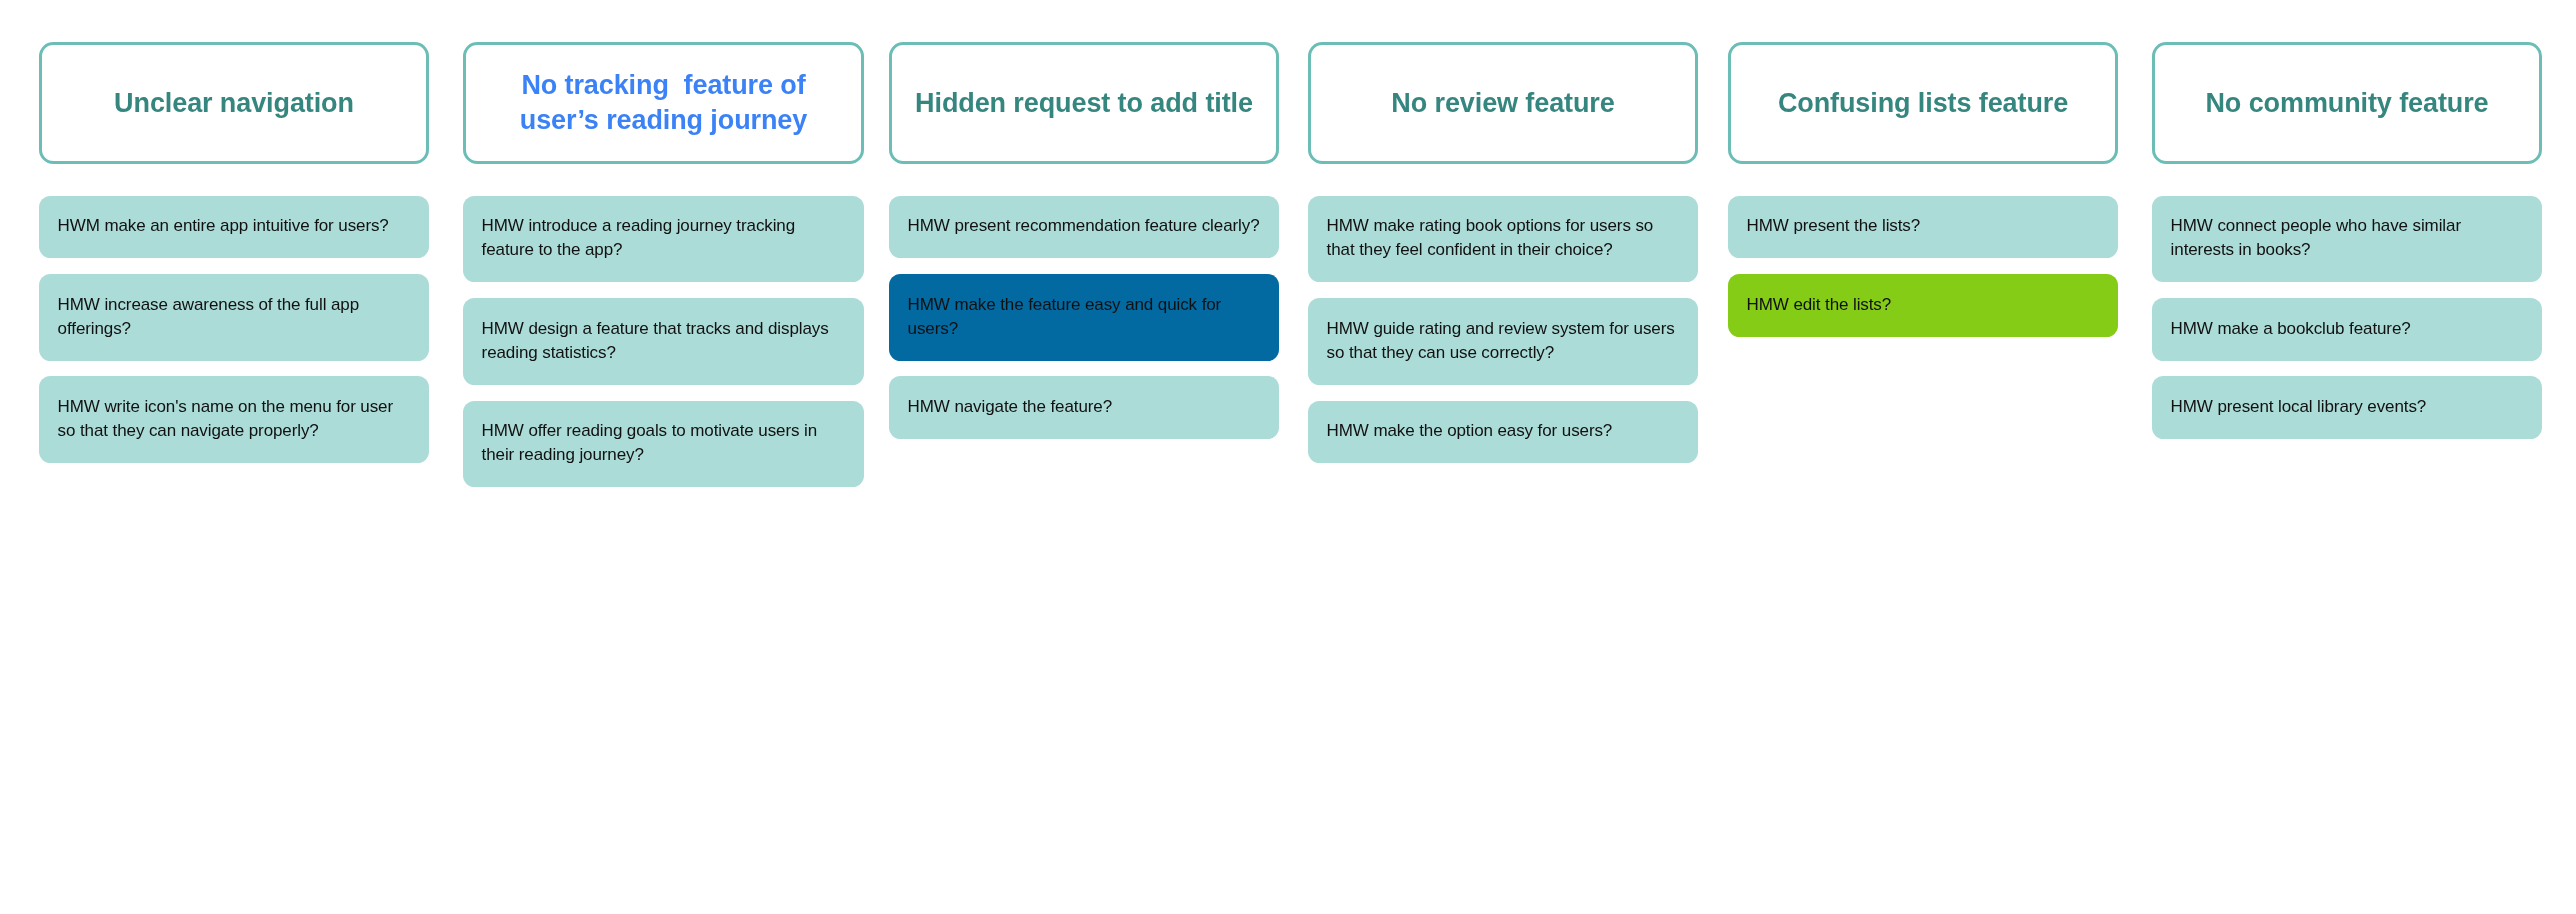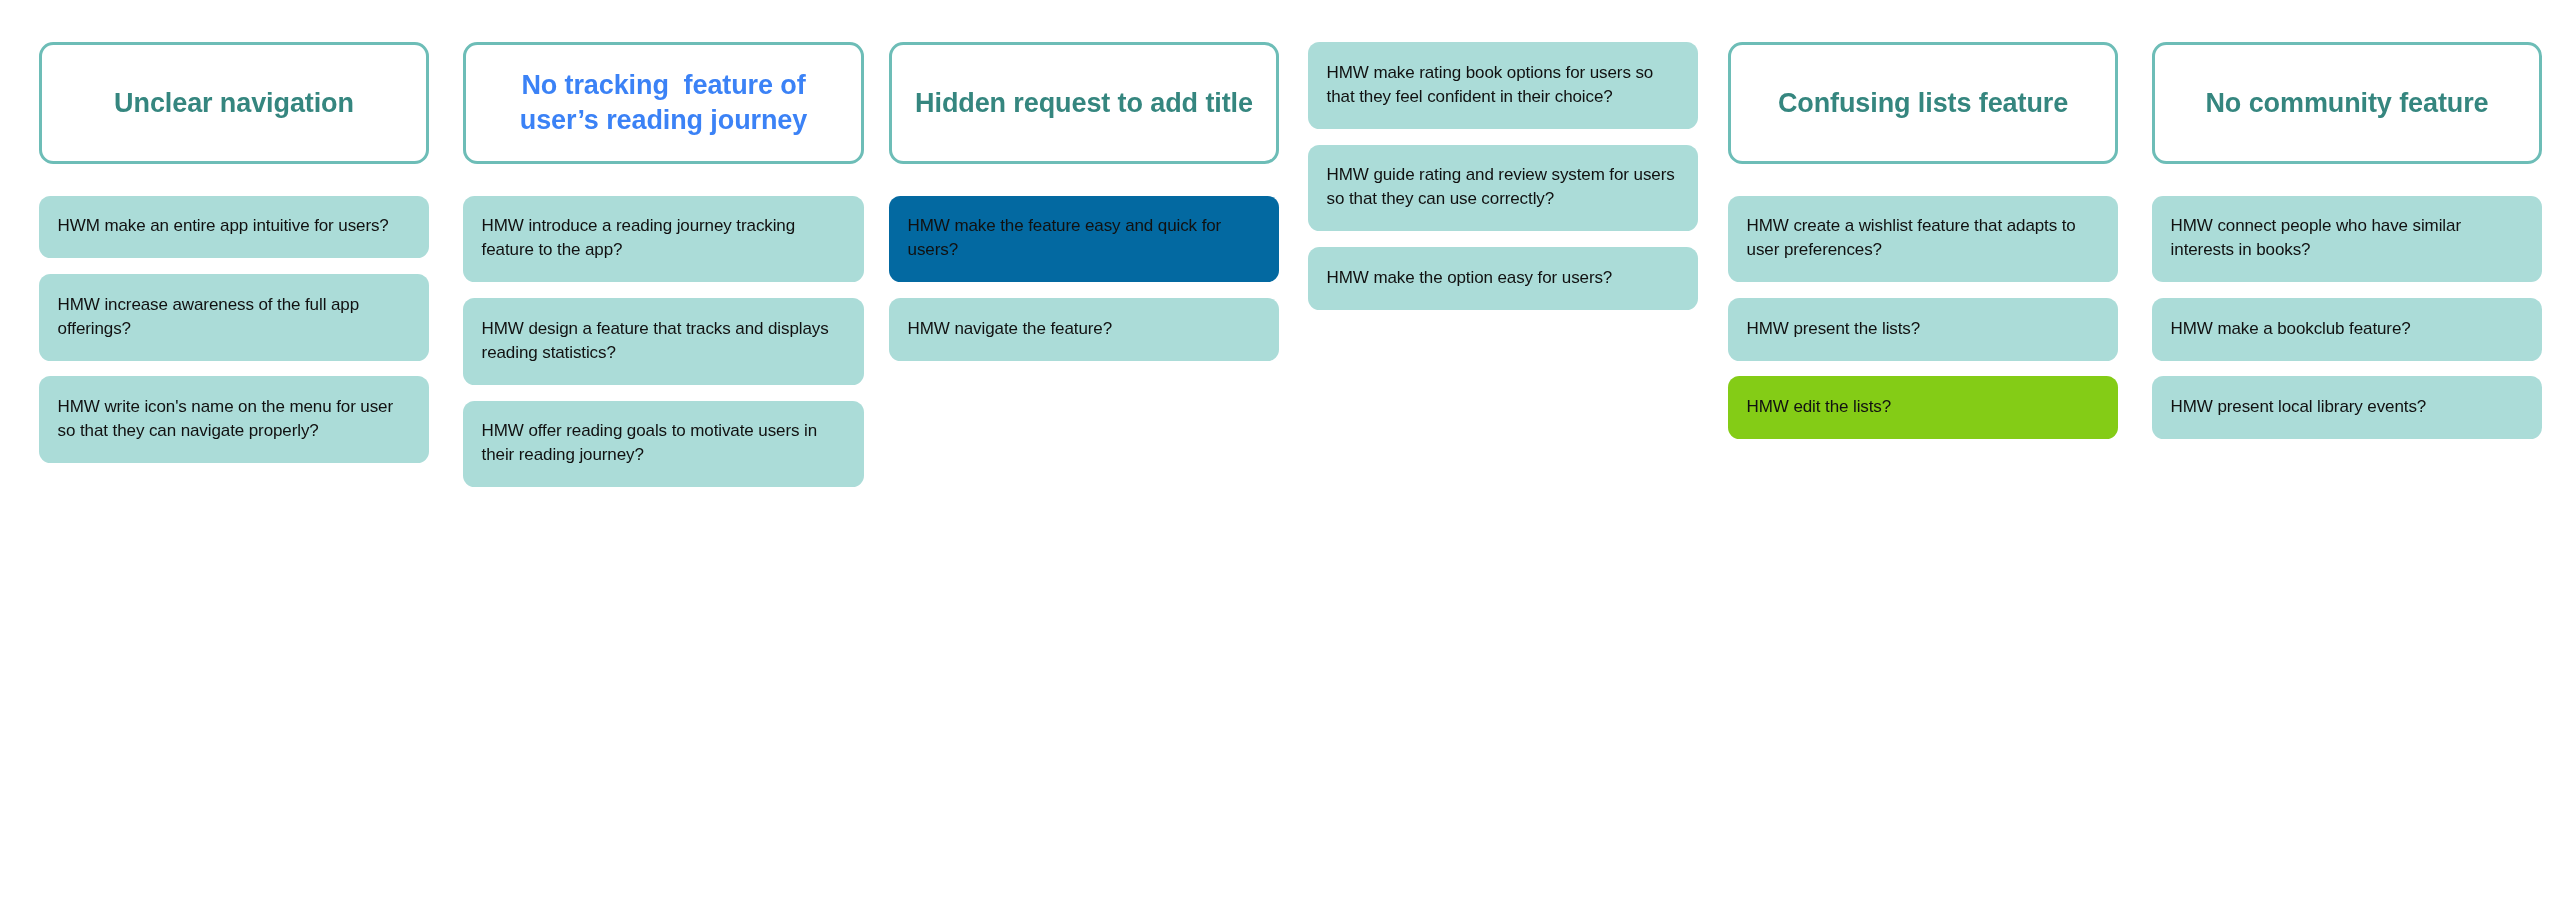--- a/index.html
+++ b/index.html
@@ -121,46 +121,49 @@
     </div>
     <div class="hmw-card" style="background: rgb(171, 220, 216);">
       <div class="hmw-text" style="color: rgb(17, 17, 17);">HMW offer reading goals to motivate users in their reading journey?</div>
     </div>
   </div>
 
   <div class="column col-2">
     <div class="theme-card" style="background: rgb(255, 255, 255); border-color: rgb(109, 189, 183);">
       <div class="theme-label" style="color: rgb(53, 134, 127);">Hidden request to add title</div>
     </div>
+    <div class="hmw-card" style="background: rgb(171, 220, 216);">
+      <div class="hmw-text" style="color: rgb(17, 17, 17);">HMW present recommendation feature clearly?</div>
+    </div>
     <div class="hmw-card" style="background: #0369a1;">
       <div class="hmw-text" style="color: rgb(17, 17, 17);">HMW make the feature easy and quick for users?</div>
     </div>
     <div class="hmw-card" style="background: rgb(171, 220, 216);">
       <div class="hmw-text" style="color: rgb(17, 17, 17);">HMW navigate the feature?</div>
     </div>
   </div>
 
   <div class="column col-3">
+    <div class="theme-card" style="background: rgb(255, 255, 255); border-color: rgb(109, 189, 183);">
+      <div class="theme-label" style="color: rgb(53, 134, 127);">No review feature</div>
+    </div>
     <div class="hmw-card" style="background: rgb(171, 220, 216);">
       <div class="hmw-text" style="color: rgb(17, 17, 17);">HMW make rating book options for users so that they feel confident in their choice?</div>
     </div>
     <div class="hmw-card" style="background: rgb(171, 220, 216);">
       <div class="hmw-text" style="color: rgb(17, 17, 17);">HMW guide rating and review system for users so that they can use correctly?</div>
     </div>
     <div class="hmw-card" style="background: rgb(171, 220, 216);">
       <div class="hmw-text" style="color: rgb(17, 17, 17);">HMW make the option easy for users?</div>
     </div>
   </div>
 
   <div class="column col-4">
     <div class="theme-card" style="background: rgb(255, 255, 255); border-color: rgb(109, 189, 183);">
       <div class="theme-label" style="color: rgb(53, 134, 127);">Confusing lists feature</div>
-    </div>
-    <div class="hmw-card" style="background: rgb(171, 220, 216);">
-      <div class="hmw-text" style="color: rgb(17, 17, 17);">HMW create a wishlist feature that adapts to user preferences?</div>
     </div>
     <div class="hmw-card" style="background: rgb(171, 220, 216);">
       <div class="hmw-text" style="color: rgb(17, 17, 17);">HMW present the lists?</div>
     </div>
     <div class="hmw-card" style="background: #84cc16;">
       <div class="hmw-text" style="color: rgb(17, 17, 17);">HMW edit the lists?</div>
     </div>
   </div>
 
   <div class="column col-5">

